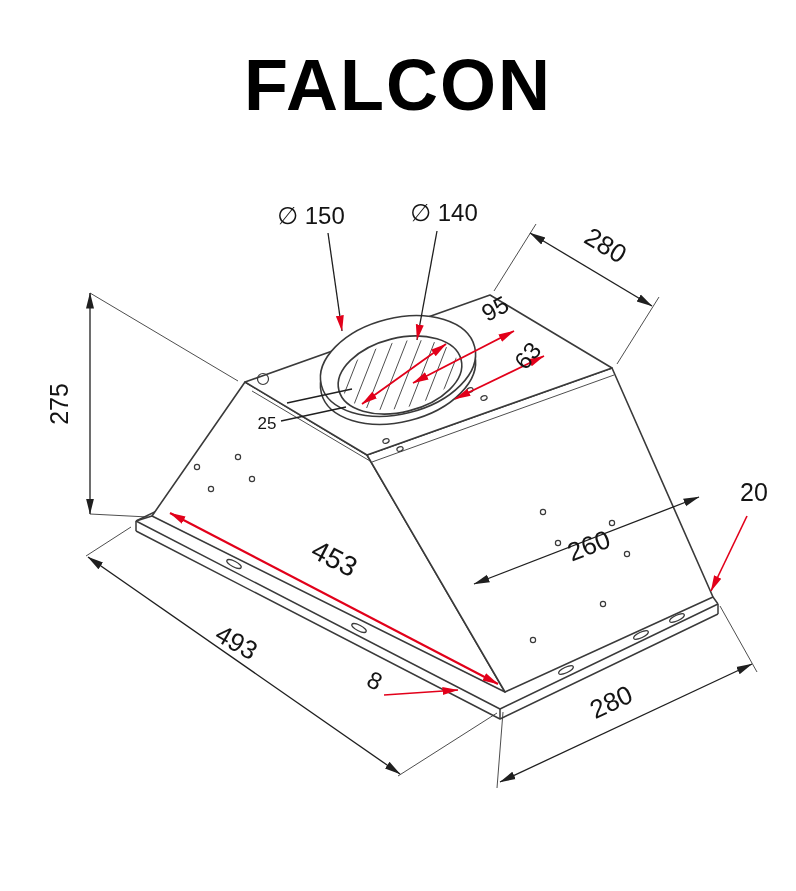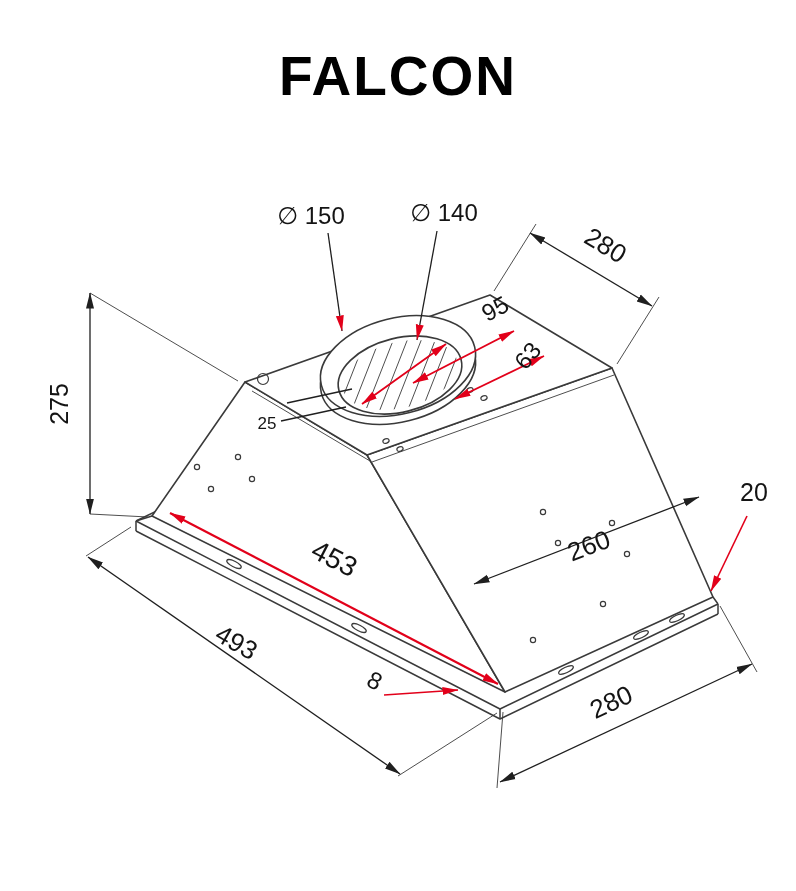--- a/index.html
+++ b/index.html
@@ -2,21 +2,21 @@
 <html><head>
 <meta charset="utf-8">
 <style>
   html,body { margin:0; padding:0; background:#ffffff; }
   .canvas {
     position:relative; width:796px; height:891px; background:#ffffff;
     overflow:hidden; font-family:"Liberation Sans", sans-serif;
   }
   h1.title {
     position:absolute; top:44px; left:0; right:0; margin:0;
-    text-align:center; font-size:55px; font-weight:600;
+    text-align:center; font-size:72px; font-weight:600;
     letter-spacing:2px; color:#000000;
   }
   svg.drawing { position:absolute; left:0; top:0; }
   .dimtext { fill:#141414; font-family:"Liberation Sans", sans-serif; }
   .thin  { stroke:#3a3a3a; stroke-width:0.9; fill:none; }
   .dline { stroke:#1f1f1f; stroke-width:1.3; fill:none; }
   .edge  { stroke:#3a3a3a; stroke-width:1.6; fill:#ffffff; stroke-linejoin:round; }
   .edgeline { stroke:#3a3a3a; stroke-width:1.5; fill:none; stroke-linejoin:round; }
   .hole  { stroke:#3a3a3a; stroke-width:1.2; fill:none; }
   .red   { stroke:#e2001a; fill:none; }

